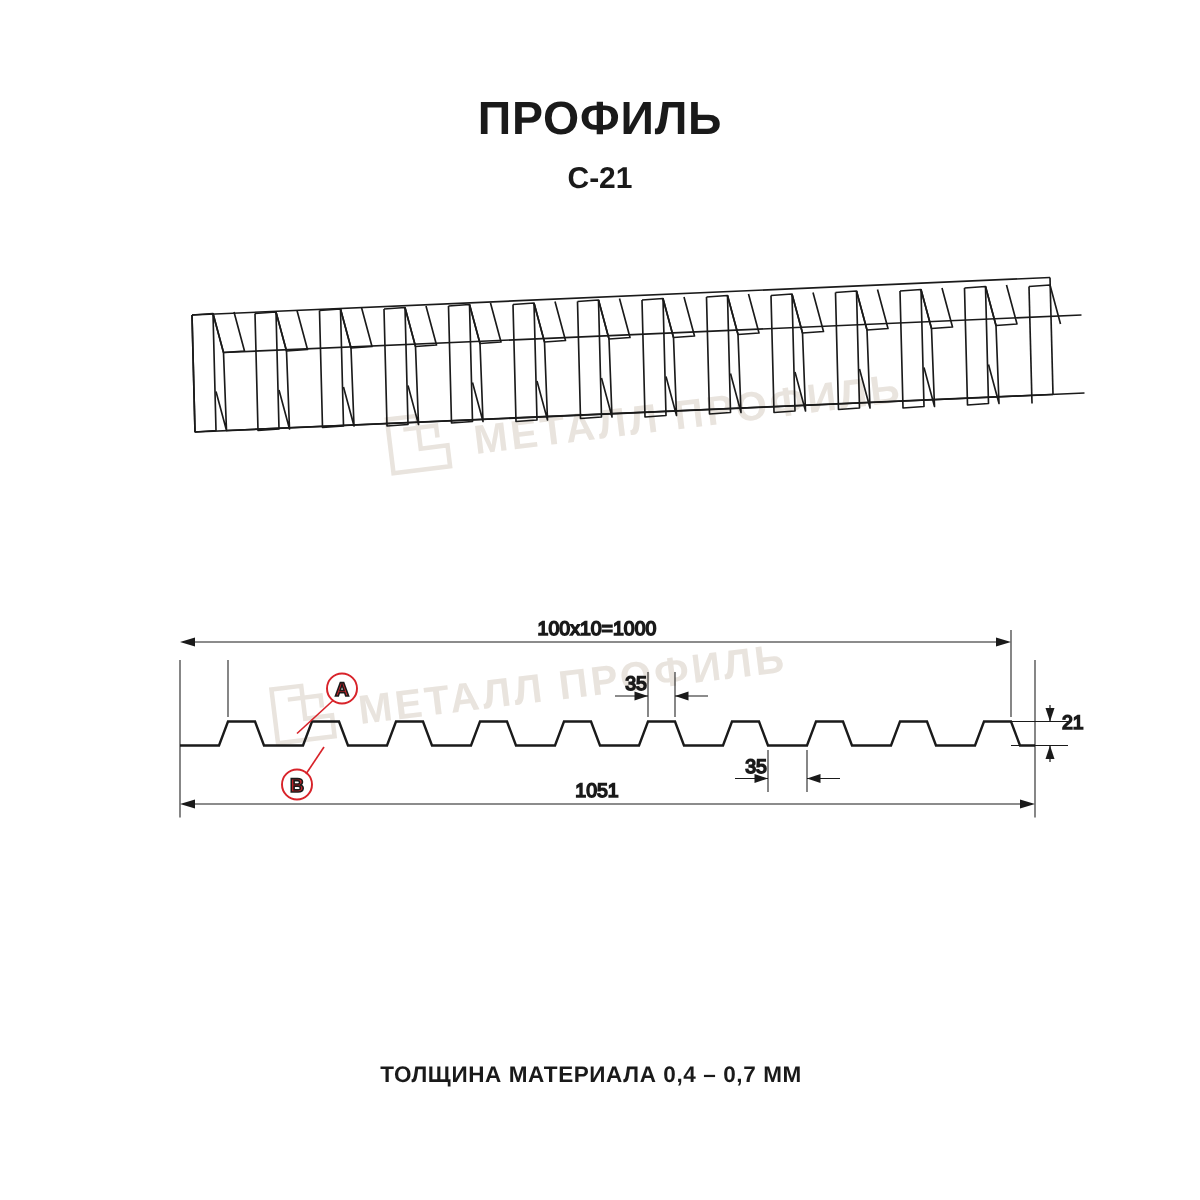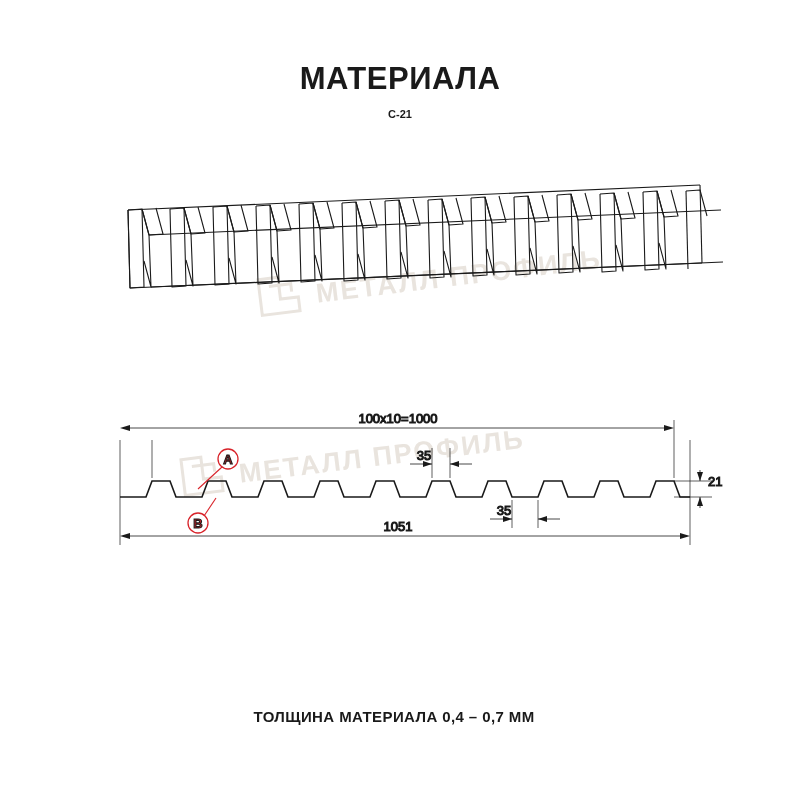--- a/index.html
+++ b/index.html
@@ -28,21 +28,21 @@
     text-align: center;
   }
   .title-main {
     font-size: 31px;
     font-weight: bold;
     letter-spacing: 0.5px;
     line-height: 1.1;
   }
   .title-sub {
     margin-top: 12px;
-    font-size: 11px;
+    font-size: 20px;
     font-weight: bold;
   }
   
   .footer-note {
     position: absolute;
     left: 0;
     right: 12px;
     top: 708px;
     text-align: center;
     font-size: 15px;
@@ -75,21 +75,21 @@
     font-weight: bold;
     fill: #d8232a;
   }
 </style>
 </head>
 <body>
 
 <div class="page">
 
   <div class="title-block">
-    <div class="title-main">МАТЕРИАЛА</div>
+    <div class="title-main">ПРОФИЛЬ</div>
     <div class="title-sub">С-21</div>
   </div>
 
   <svg class="layer" viewBox="0 0 800 800">
 
     <g transform="translate(255,272) rotate(-7)">
 
       <g fill="none" stroke="#e9e4de" stroke-width="3">
         <path d="M2 8 L2 44 L40 44 L40 30 L22 30 L22 8 Z"></path>
         <path d="M12 16 L34 16 L34 24"></path>

